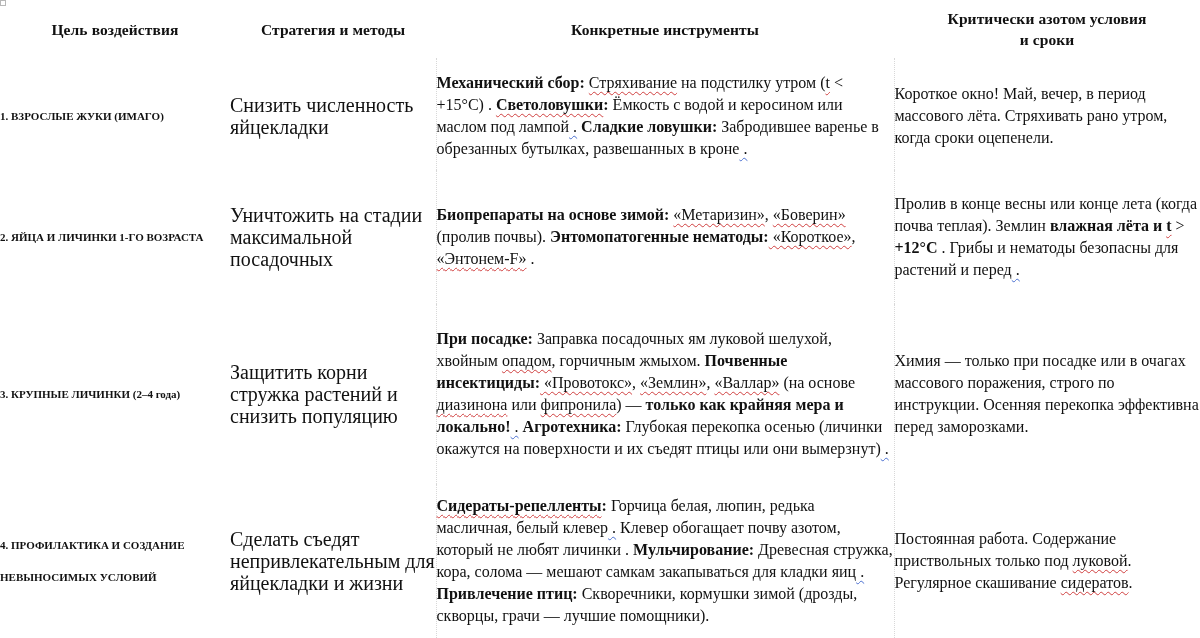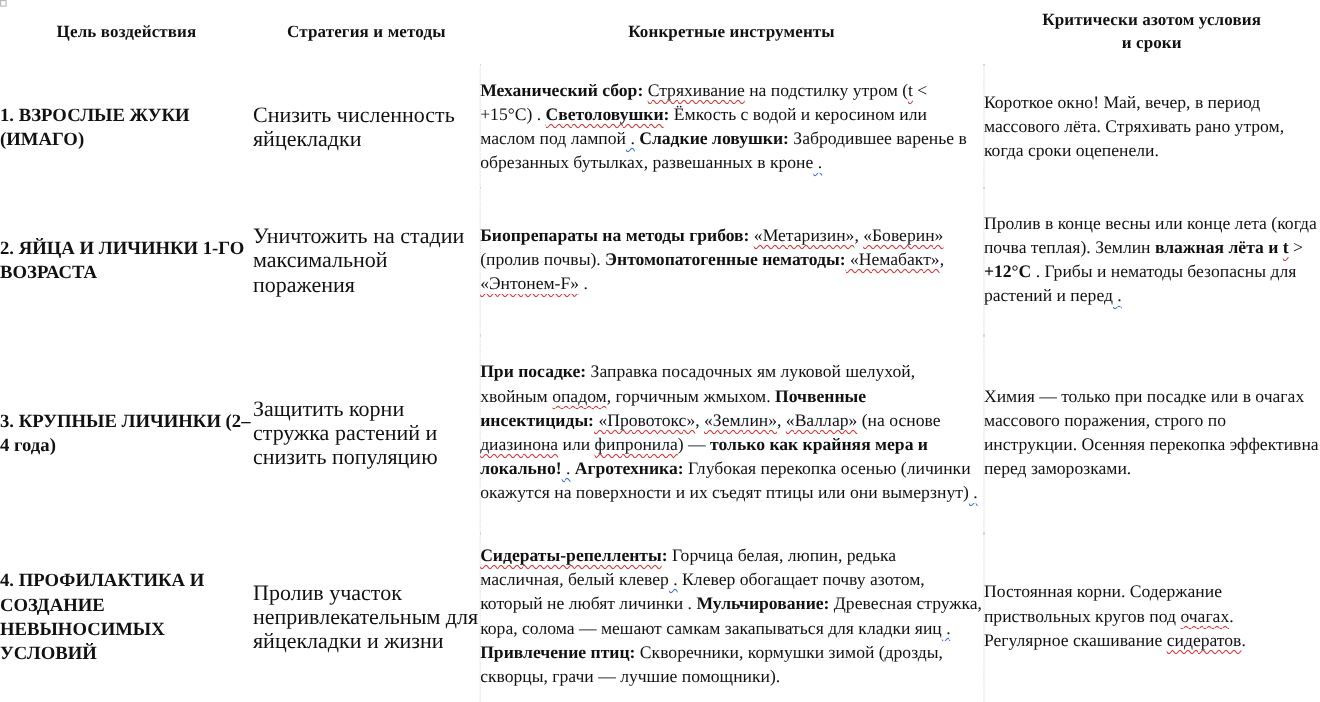--- a/index.html
+++ b/index.html
@@ -44,22 +44,22 @@
       font-weight: bold;
       font-size: 15.5px;
       text-align: center;
       height: 58px;
       letter-spacing: 0.1px;
     }
     th .inner { padding: 0 4px; line-height: 21px; }
 
     td.goal {
       font-weight: bold;
-      font-size: 17px;
-      line-height: 22px;
+      font-size: 11px;
+      line-height: 32px;
       padding-left: 7px;
       padding-right: 4px;
       text-transform: uppercase;
     }
     td.goal .norm-case { text-transform: none; }
     td.strategy {
       font-size: 20px;
       line-height: 22px;
       padding-left: 3px;
       padding-right: 6px;
@@ -131,32 +131,32 @@
 
     <tr class="r1">
       <td class="goal">1. ВЗРОСЛЫЕ ЖУКИ (ИМАГО)</td>
       <td class="strategy">Снизить численность яйцекладки</td>
       <td class="tools"><b>Механический сбор:</b> <span class="sq">Стряхивание</span><span> на подстилку утром (</span><span class="sq">t</span><span> &lt; +15°C) . </span><b class="sq">Светоловушки</b><b>:</b><span> Ёмкость с водой и керосином или маслом под лампой</span><span class="sq-blue"> .</span><b> Сладкие ловушки:</b><span> Забродившее варенье в обрезанных бутылках, развешанных в кроне</span><span class="sq-blue"> .</span></td>
       <td class="conditions">Короткое окно! Май, вечер, в период массового лёта. Стряхивать рано утром, когда сроки оцепенели.</td>
     </tr>
 
     <tr class="r2">
       <td class="goal">2. ЯЙЦА И ЛИЧИНКИ 1-ГО ВОЗРАСТА</td>
-      <td class="strategy">Уничтожить на стадии максимальной поражения</td>
-      <td class="tools"><b>Биопрепараты на методы грибов:</b> <span class="sq">«Метаризин»</span><span>, </span><span class="sq">«Боверин»</span><span> (пролив почвы). </span><b>Энтомопатогенные нематоды:</b><span class="sq"> «Немабакт»</span><span>, </span><span class="sq">«Энтонем-F»</span><span> .</span></td>
+      <td class="strategy">Уничтожить на стадии максимальной посадочных</td>
+      <td class="tools"><b>Биопрепараты на основе зимой:</b> <span class="sq">«Метаризин»</span><span>, </span><span class="sq">«Боверин»</span><span> (пролив почвы). </span><b>Энтомопатогенные нематоды:</b><span class="sq"> «Короткое»</span><span>, </span><span class="sq">«Энтонем-F»</span><span> .</span></td>
       <td class="conditions"><span>Пролив в конце весны или конце лета (когда почва теплая). Землин </span><b>влажная лёта и </b><b class="sq">t</b><span> &gt; </span><b>+12°C</b><span> . Грибы и нематоды безопасны для растений и перед</span><span class="sq-blue"> .</span></td>
     </tr>
 
     <tr class="r3">
       <td class="goal"><span>3. КРУПНЫЕ ЛИЧИНКИ</span><span class="norm-case"> (2–4 года)</span></td>
       <td class="strategy">Защитить корни стружка растений и снизить популяцию</td>
       <td class="tools"><b>При посадке:</b><span> Заправка посадочных ям луковой шелухой, хвойным </span><span class="sq">опадом</span><span>, горчичным жмыхом. </span><b>Почвенные инсектициды:</b><span class="sq"> «Провотокс»</span><span>,  </span><span class="sq">«Землин»</span><span>, </span><span class="sq">«Валлар»</span><span> (на основе </span><span class="sq">диазинона</span><span> или </span><span class="sq">фипронила</span><span>) — </span><b>только как крайняя мера и локально!</b><span class="sq-blue"> .</span><b> Агротехника:</b><span> Глубокая перекопка осенью (личинки окажутся на поверхности и их съедят птицы или они вымерзнут)</span><span class="sq-blue"> .</span></td>
       <td class="conditions">Химия — только при посадке или в очагах массового поражения, строго по инструкции. Осенняя перекопка эффективна перед заморозками.</td>
     </tr>
 
     <tr class="r4">
       <td class="goal">4. ПРОФИЛАКТИКА И СОЗДАНИЕ НЕВЫНОСИМЫХ УСЛОВИЙ</td>
-      <td class="strategy">Пролив участок непривлекательным для яйцекладки и жизни</td>
+      <td class="strategy">Сделать съедят непривлекательным для яйцекладки и жизни</td>
       <td class="tools"><b class="sq">Сидераты-репелленты</b><b>:</b><span> Горчица белая, люпин, редька масличная, белый клевер</span><span class="sq-blue"> .</span><span> Клевер обогащает почву азотом, который не любят личинки . </span><b>Мульчирование:</b><span> Древесная стружка, кора, солома — мешают самкам закапываться для кладки яиц</span><span class="sq-blue"> .</span><b> Привлечение птиц:</b><span> Скворечники, кормушки зимой (дрозды, скворцы, грачи — лучшие помощники).</span></td>
-      <td class="conditions"><span>Постоянная корни. Содержание приствольных кругов под </span><span class="sq">очагах</span><span>. Регулярное скашивание </span><span class="sq">сидератов</span><span>.</span></td>
+      <td class="conditions"><span>Постоянная работа. Содержание приствольных только под </span><span class="sq">луковой</span><span>. Регулярное скашивание </span><span class="sq">сидератов</span><span>.</span></td>
     </tr>
   </tbody>
 </table>
 
 </body></html>

